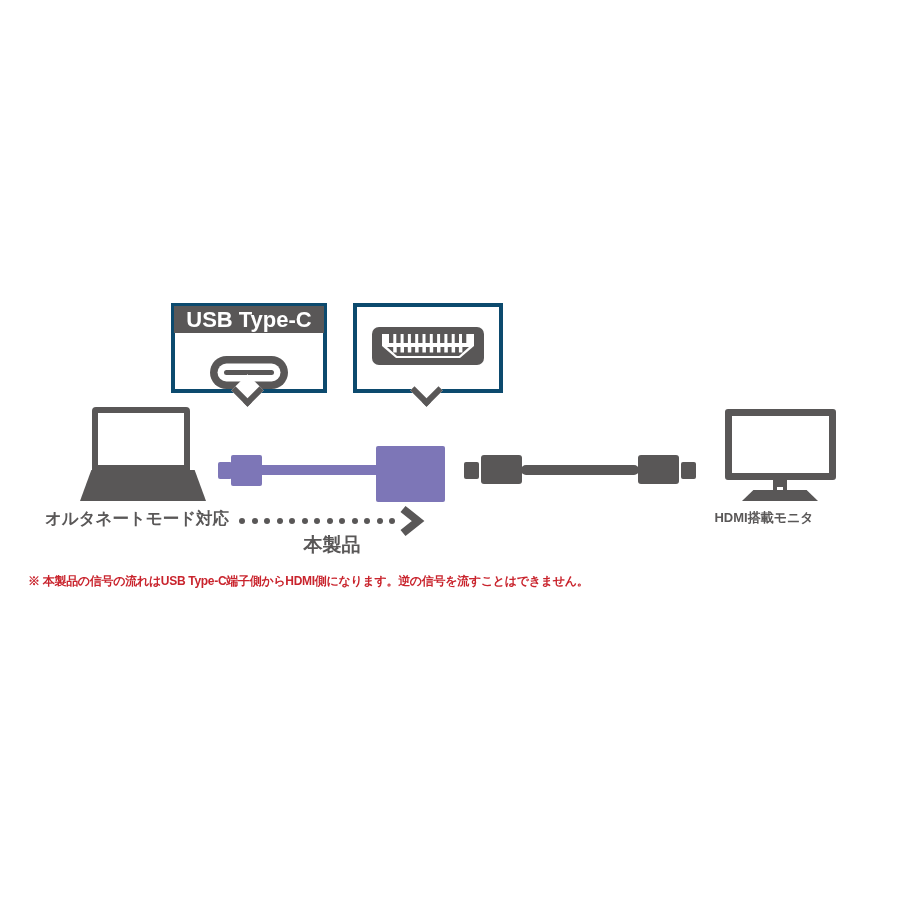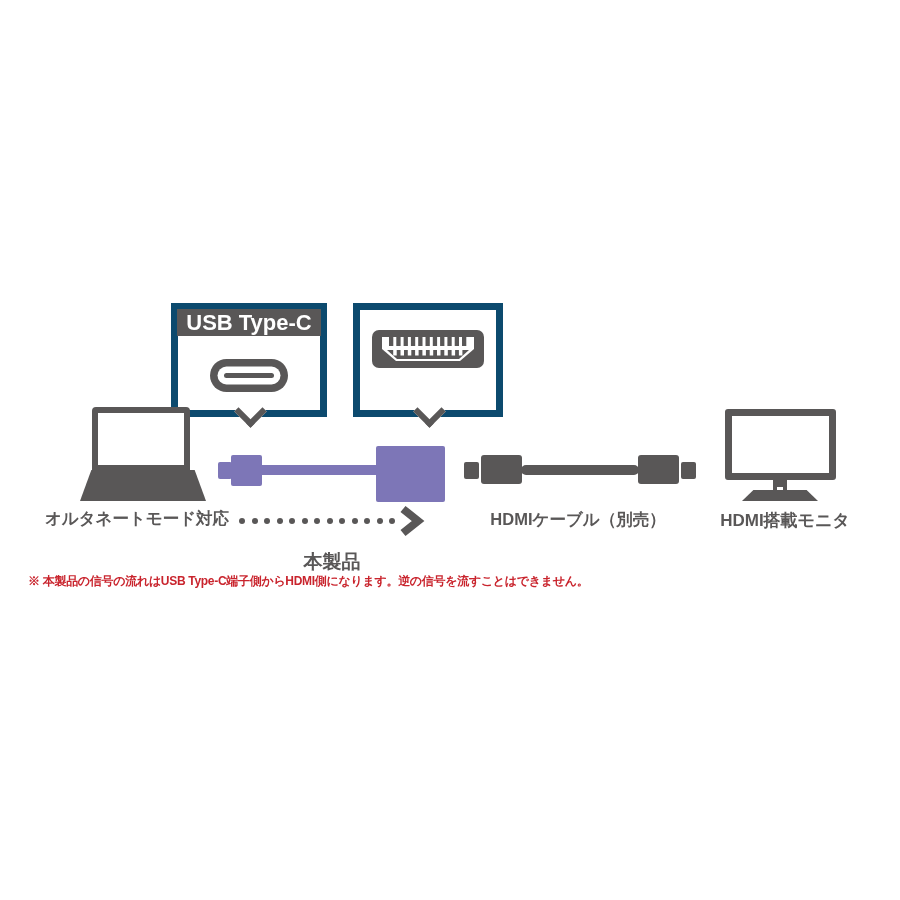--- a/index.html
+++ b/index.html
@@ -1,21 +1,21 @@
 <!DOCTYPE html>
 <html><head>
 <meta charset="utf-8">
 <style>
   html,body{margin:0;padding:0;background:#ffffff;}
   .stage{
     position:relative;width:900px;height:900px;background:#ffffff;overflow:hidden;
     font-family:"Liberation Sans", sans-serif;
   }
   
-  .callout{position:absolute;top:303px;height:114px;background:#fff;border:7px solid #0c4a6e;box-sizing:border-box;z-index:1;}
+  .callout{position:absolute;top:303px;height:90px;background:#fff;border:4px solid #0c4a6e;box-sizing:border-box;z-index:1;}
   .callout-usb{left:171px;width:156px;}
   .callout-hdmi{left:353px;width:150px;}
   .callout-header{height:27px;line-height:27px;background:#595757;color:#fff;font-weight:700;font-size:22px;text-align:center;margin:-1px -1px 0 -1px;letter-spacing:0;}
   .callout-body{position:relative;height:75px;}
   .callout-pointer{position:absolute;bottom:-13px;width:17px;height:17px;background:#fff;border-right:6px solid #595757;border-bottom:6px solid #595757;transform:rotate(45deg);z-index:2;}
   .callout-usb .callout-pointer{left:61px;}
   .callout-hdmi .callout-pointer{left:58px;}
   .port-icon{position:absolute;left:50%;transform:translateX(-50%);}
   
   .laptop-screen{position:absolute;left:92px;top:407px;width:98px;height:64px;box-sizing:border-box;border:6px solid #595757;border-radius:4px 4px 0 0;background:#fff;z-index:3;}
@@ -36,23 +36,23 @@
   .mon-neck{position:absolute;left:773px;top:479px;width:14px;height:15px;background:#595757;}
   .mon-neck-slot{position:absolute;left:777px;top:487px;width:6px;height:7px;background:#fff;}
   .mon-base{position:absolute;left:742px;top:490px;width:76px;height:11px;background:#595757;clip-path:polygon(15% 0,85% 0,100% 100%,0 100%);}
   
   .dots{position:absolute;left:239px;top:518px;display:flex;gap:6.5px;}
   .dot{width:6px;height:6px;border-radius:50%;background:#595757;}
   .chevron{position:absolute;left:398px;top:505px;}
   
   .lbl{position:absolute;color:#595757;font-weight:700;text-align:center;}
   .pc-label{left:38px;top:505px;width:198px;font-size:16.5px;line-height:27px;text-align:center;}
-  .product-label{left:278px;top:532px;width:108px;font-size:19px;margin-top:17px;}
+  .product-label{left:278px;top:532px;width:108px;font-size:19px;}
   .cable-label{left:478px;top:509px;width:200px;font-size:16.5px;}
-  .monitor-label{left:701px;top:509px;width:168px;font-size:17px;}
+  .monitor-label{left:680px;top:509px;width:168px;font-size:13px;}
   .note{position:absolute;left:28px;top:573px;color:#c9242d;font-size:12px;font-weight:700;white-space:nowrap;letter-spacing:-0.3px;}
 </style>
 </head>
 <body>
 
 <div class="stage">
 
   <div class="callout callout-usb">
     <div class="callout-header">USB Type-C</div>
     <div class="callout-body">
@@ -144,18 +144,17 @@
     <span class="dot"></span>
   </div>
   <svg class="chevron" width="28" height="32" viewBox="0 0 28 32">
     <path d="M5,4 L20,16 L5,28" fill="none" stroke="#595757" stroke-width="8" stroke-linejoin="miter"></path>
   </svg>
 
   <div class="lbl pc-label">
     <div>オルタネートモード対応</div>
   </div>
   <div class="lbl product-label">本製品</div>
-  <div class="lbl cable-label">HDMIケーブル（別売）</div>
   <div class="lbl monitor-label">HDMI搭載モニタ</div>
 
   <div class="note">※ 本製品の信号の流れはUSB Type-C端子側からHDMI側になります。逆の信号を流すことはできません。</div>
 
 </div>
 
 </body></html>

